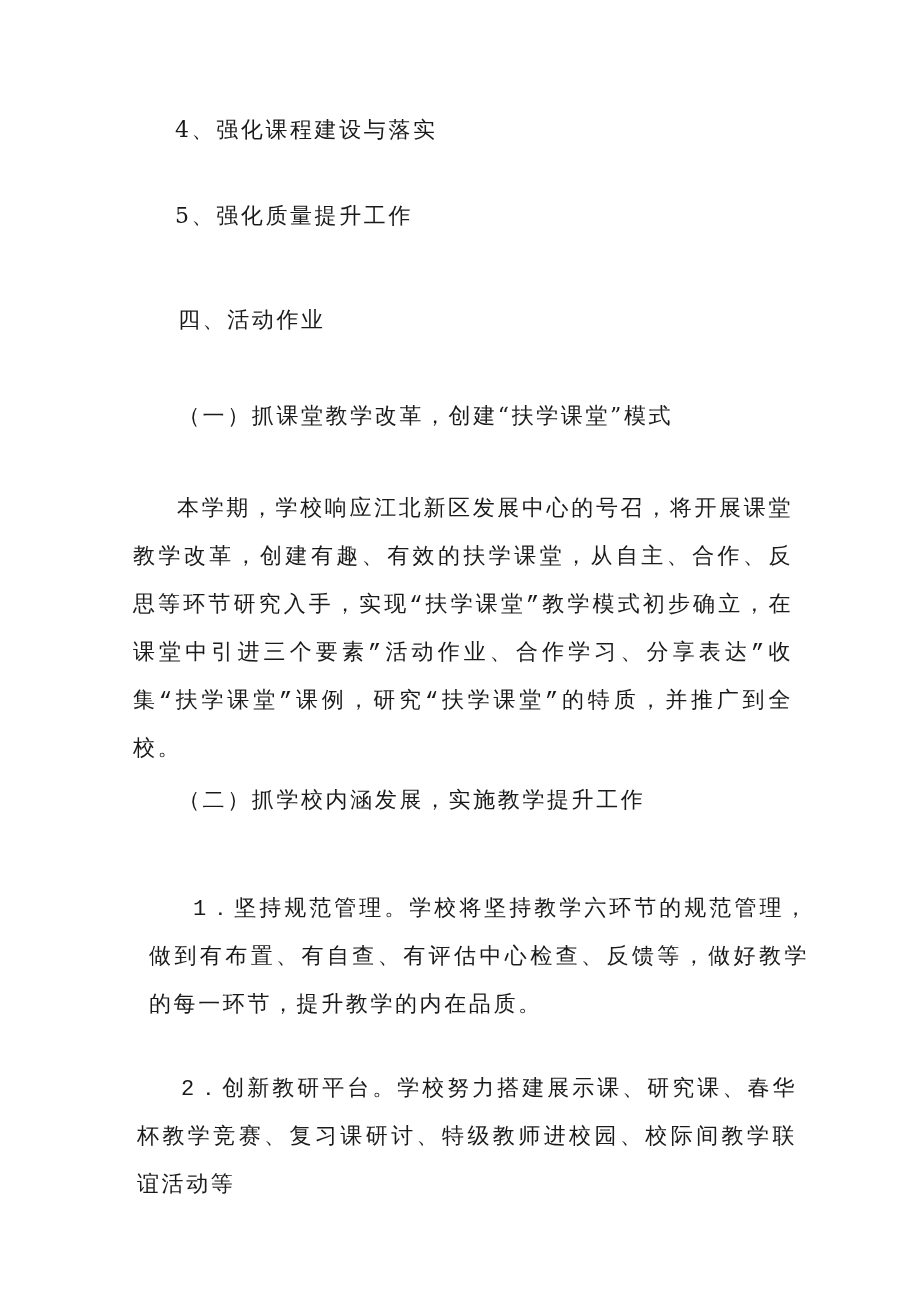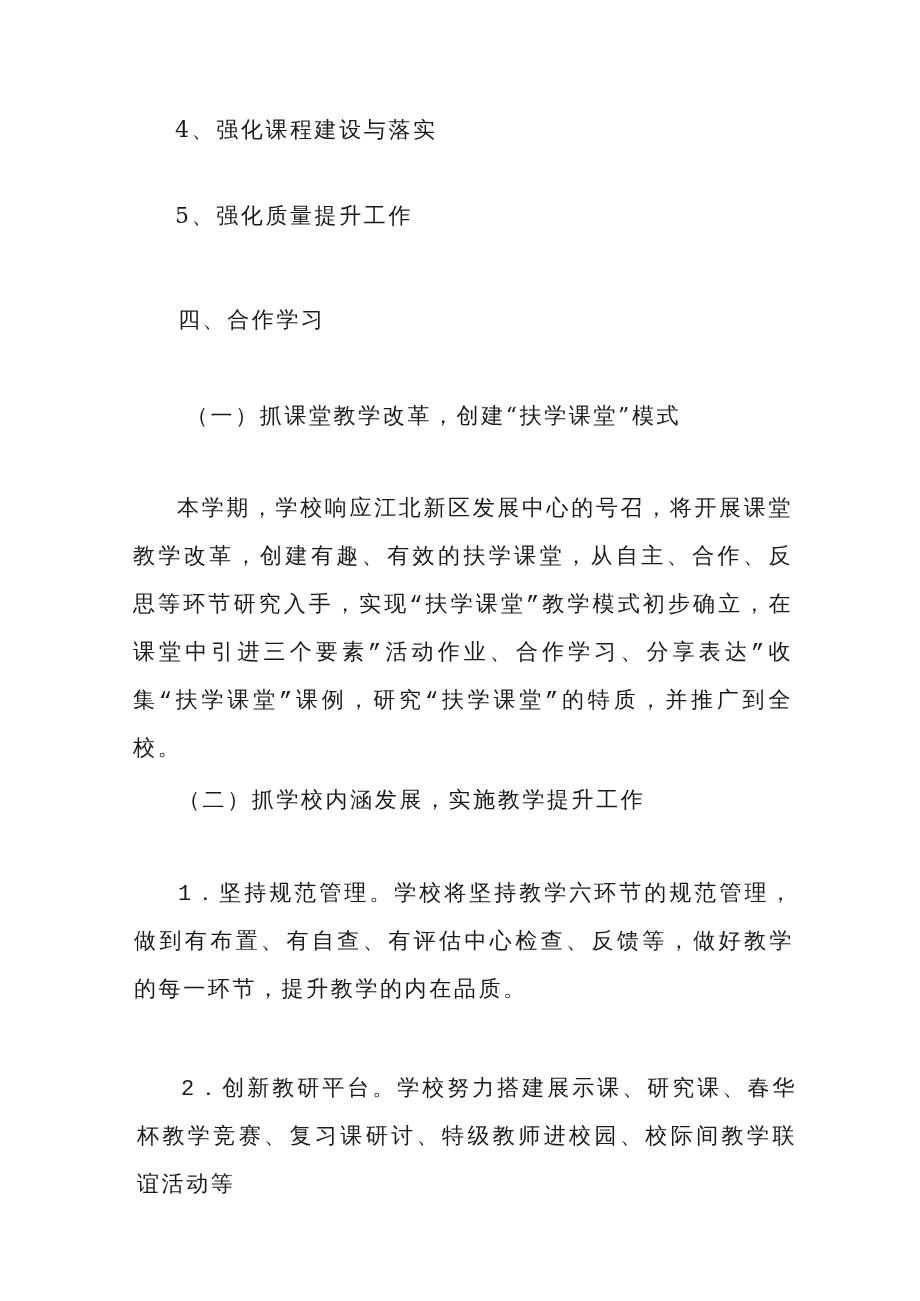--- a/index.html
+++ b/index.html
@@ -43,25 +43,25 @@
   </style>
 </head>
 <body>
 
 <div class="page">
 
   <div class="line" style="left:175px; top:116px;">4、强化课程建设与落实</div>
 
   <div class="line" style="left:175px; top:202px;">5、强化质量提升工作</div>
 
-  <div class="line" style="left:178px; top:306px;">四、合作学习</div>
+  <div class="line" style="left:178px; top:306px;">四、活动作业</div>
 
-  <div class="line" style="left:178px; top:402px;margin-left:8px;">（一）抓课堂教学改革，创建“扶学课堂”模式</div>
+  <div class="line" style="left:178px; top:402px;">（一）抓课堂教学改革，创建“扶学课堂”模式</div>
 
   <p class="para" style="top:486px; margin:0;">本学期，学校响应江北新区发展中心的号召，将开展课堂教学改革，创建有趣、有效的扶学课堂，从自主、合作、反思等环节研究入手，实现“扶学课堂”教学模式初步确立，在课堂中引进三个要素”活动作业、合作学习、分享表达”收集“扶学课堂”课例，研究“扶学课堂”的特质，并推广到全校。</p>
 
   <div class="line" style="left:178px; top:786px;">（二）抓学校内涵发展，实施教学提升工作</div>
 
-  <p class="para" style="top:870px; margin:1px;">1．坚持规范管理。学校将坚持教学六环节的规范管理，做到有布置、有自查、有评估中心检查、反馈等，做好教学的每一环节，提升教学的内在品质。</p>
+  <p class="para" style="top:870px; margin:16px;">1．坚持规范管理。学校将坚持教学六环节的规范管理，做到有布置、有自查、有评估中心检查、反馈等，做好教学的每一环节，提升教学的内在品质。</p>
 
   <p class="para" style="top:1062px; margin:4px;">2．创新教研平台。学校努力搭建展示课、研究课、春华杯教学竞赛、复习课研讨、特级教师进校园、校际间教学联谊活动等</p>
 
 </div>
 
 </body></html>

